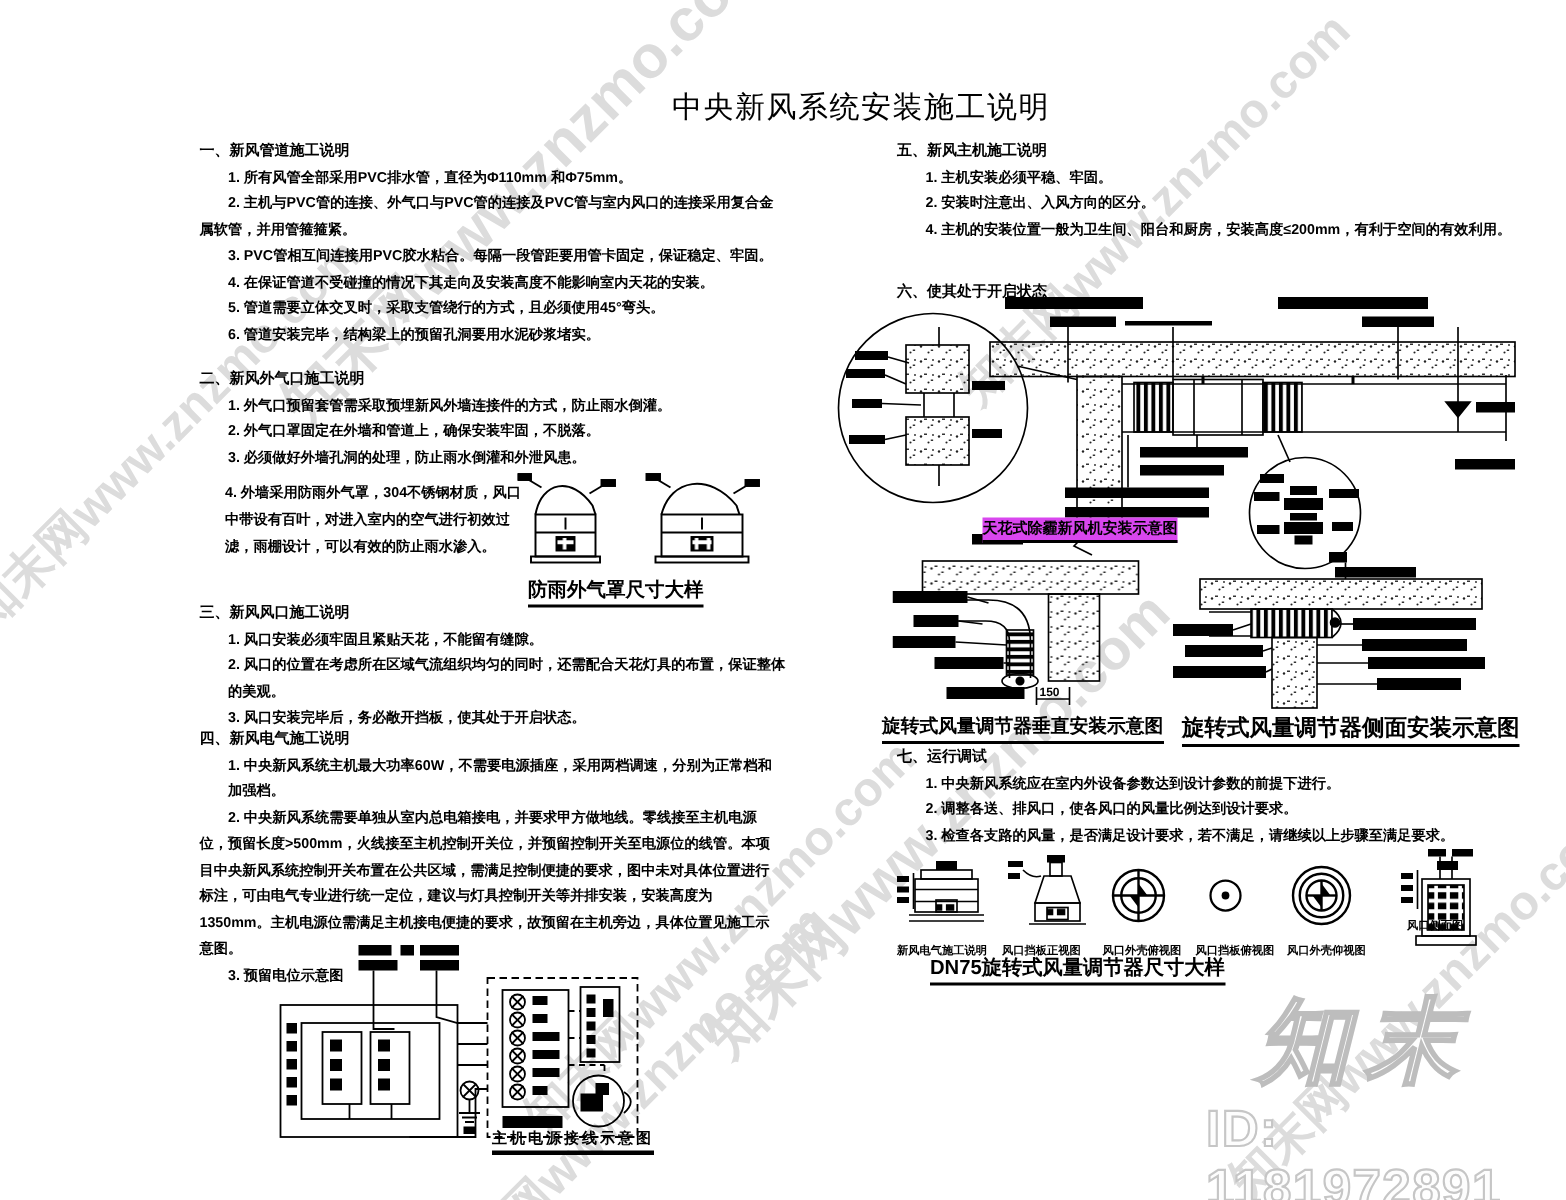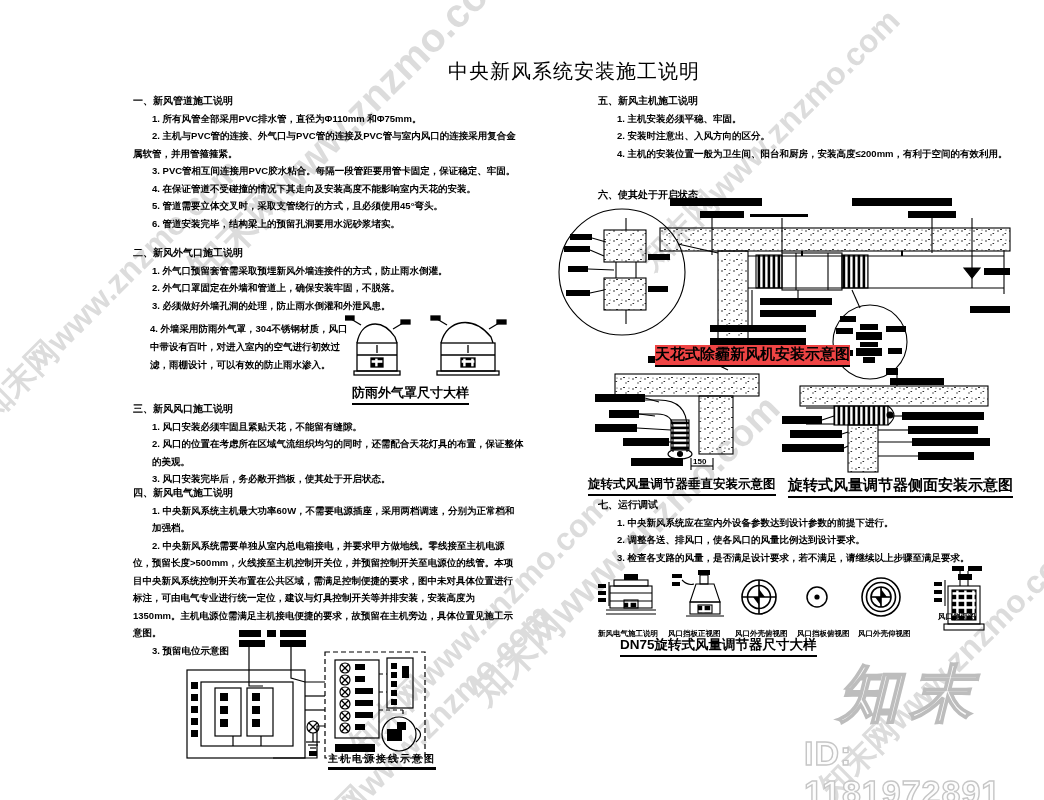--- a/index.html
+++ b/index.html
@@ -221,21 +221,21 @@
           <rect x="311" y="159" width="12" height="6"></rect>
           <rect x="288" y="118" width="16" height="6"></rect>
             <rect x="284" y="130" width="17" height="6"></rect>
           <rect x="334" y="128" width="20" height="6"></rect>
             <rect x="336" y="150" width="14" height="6"></rect>
           <rect x="286" y="152" width="15" height="6"></rect>
         </g>
       </g>
     </g>
   </svg>
-  <div class="cap" style="left:655px;top:345px;font-size:15px;background:#ef4444">天花式除霾新风机安装示意图</div>
+  <div class="cap" style="left:655px;top:345px;font-size:10px;background:#d946ef">天花式除霾新风机安装示意图</div>
 
   <svg class="dg" style="left:595px;top:366px" width="184" height="110" viewBox="0 0 184 110">
     <g stroke="#000" stroke-width="1.1" fill="none">
       <rect x="20" y="8" width="144" height="22" fill="url(#speck)"></rect>
       <rect x="104" y="30" width="34" height="58" fill="url(#speck)"></rect>
       <g>
         <path d="M20,34 L64,34 Q92,34 92,62 L92,86"></path>
         <path d="M20,48 L62,48 Q78,48 78,62 L78,86"></path>
         <rect x="76" y="54" width="18" height="30" fill="url(#hstripe)"></rect>
         <ellipse cx="85" cy="88" rx="12" ry="5"></ellipse>

